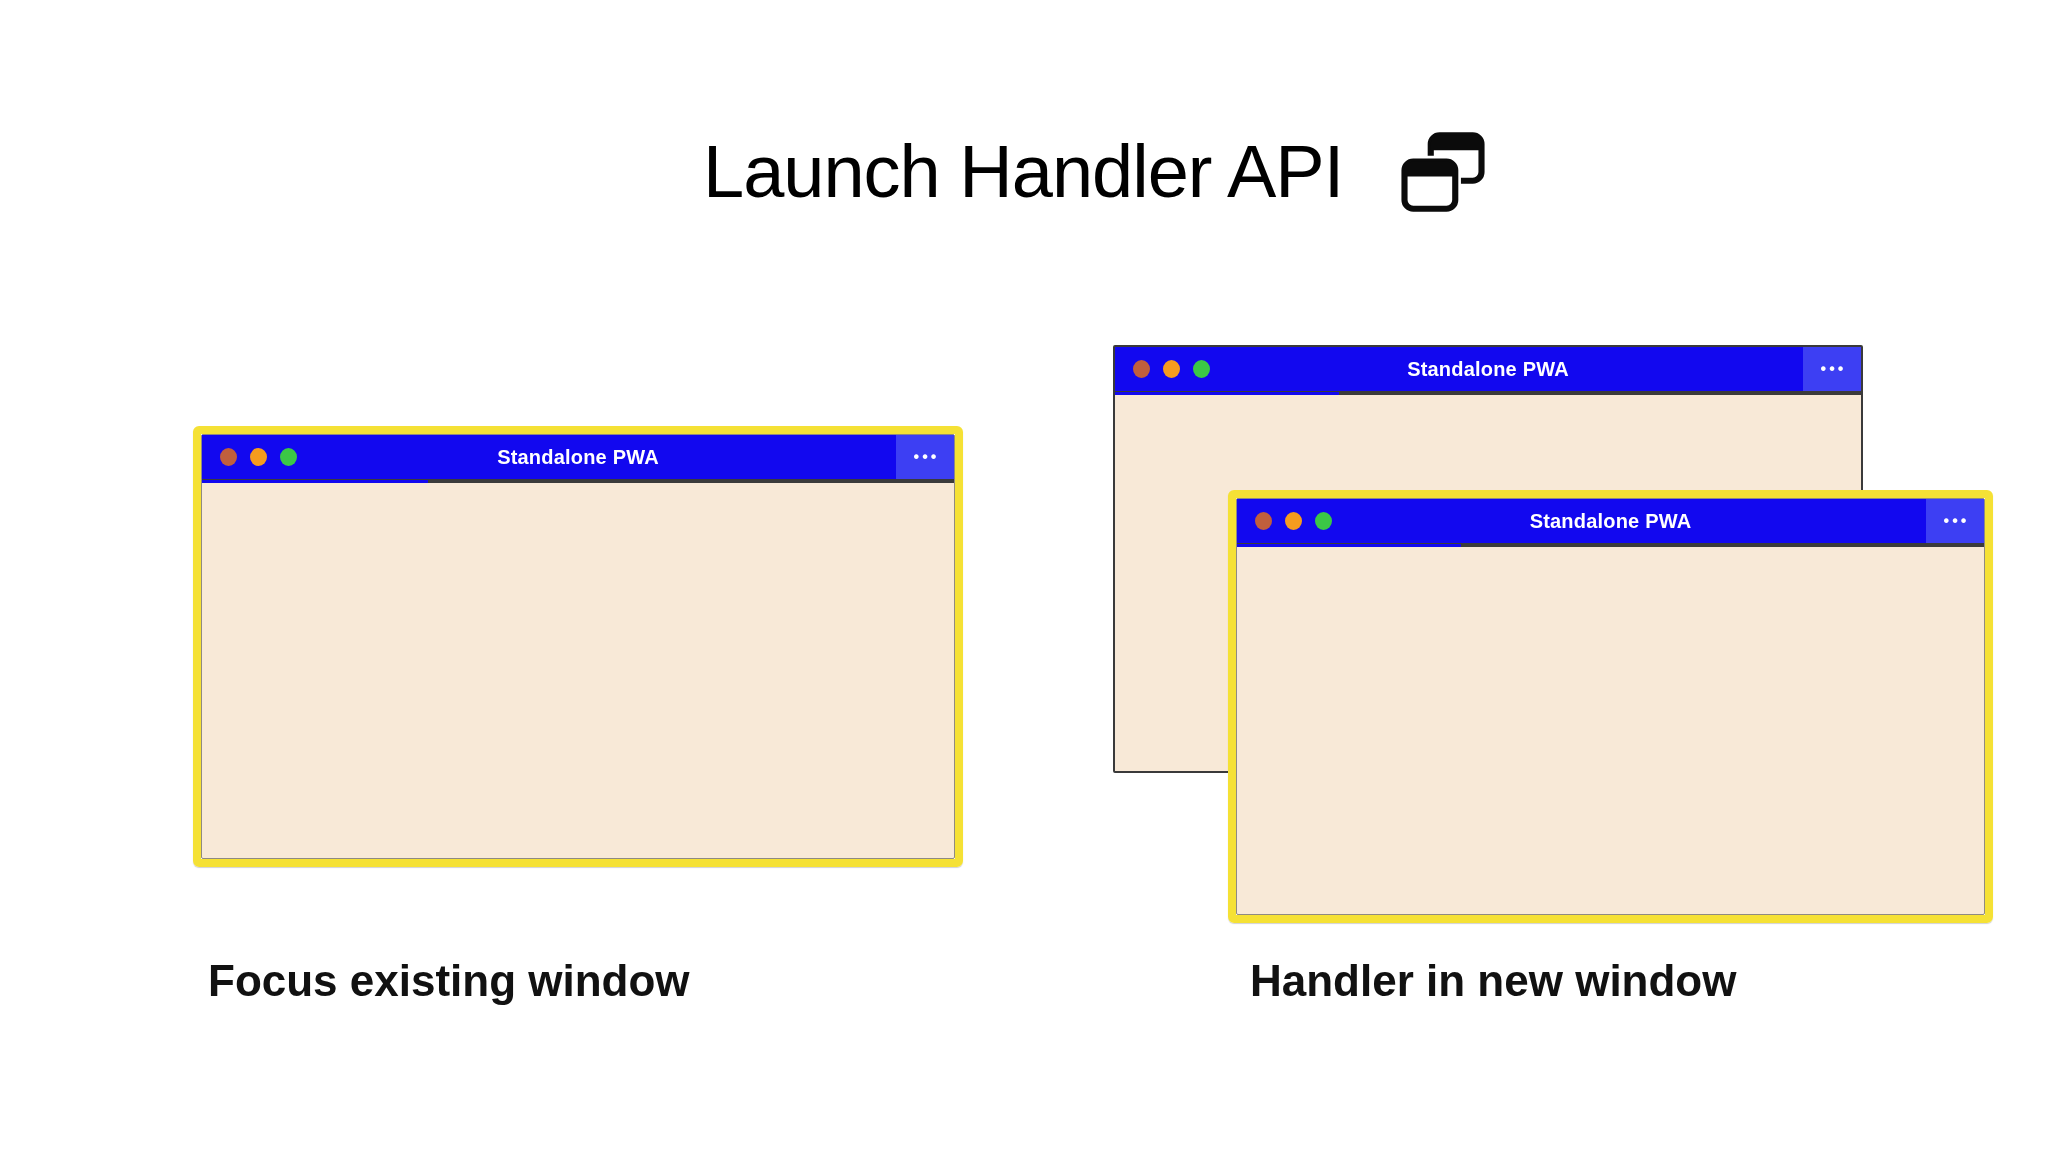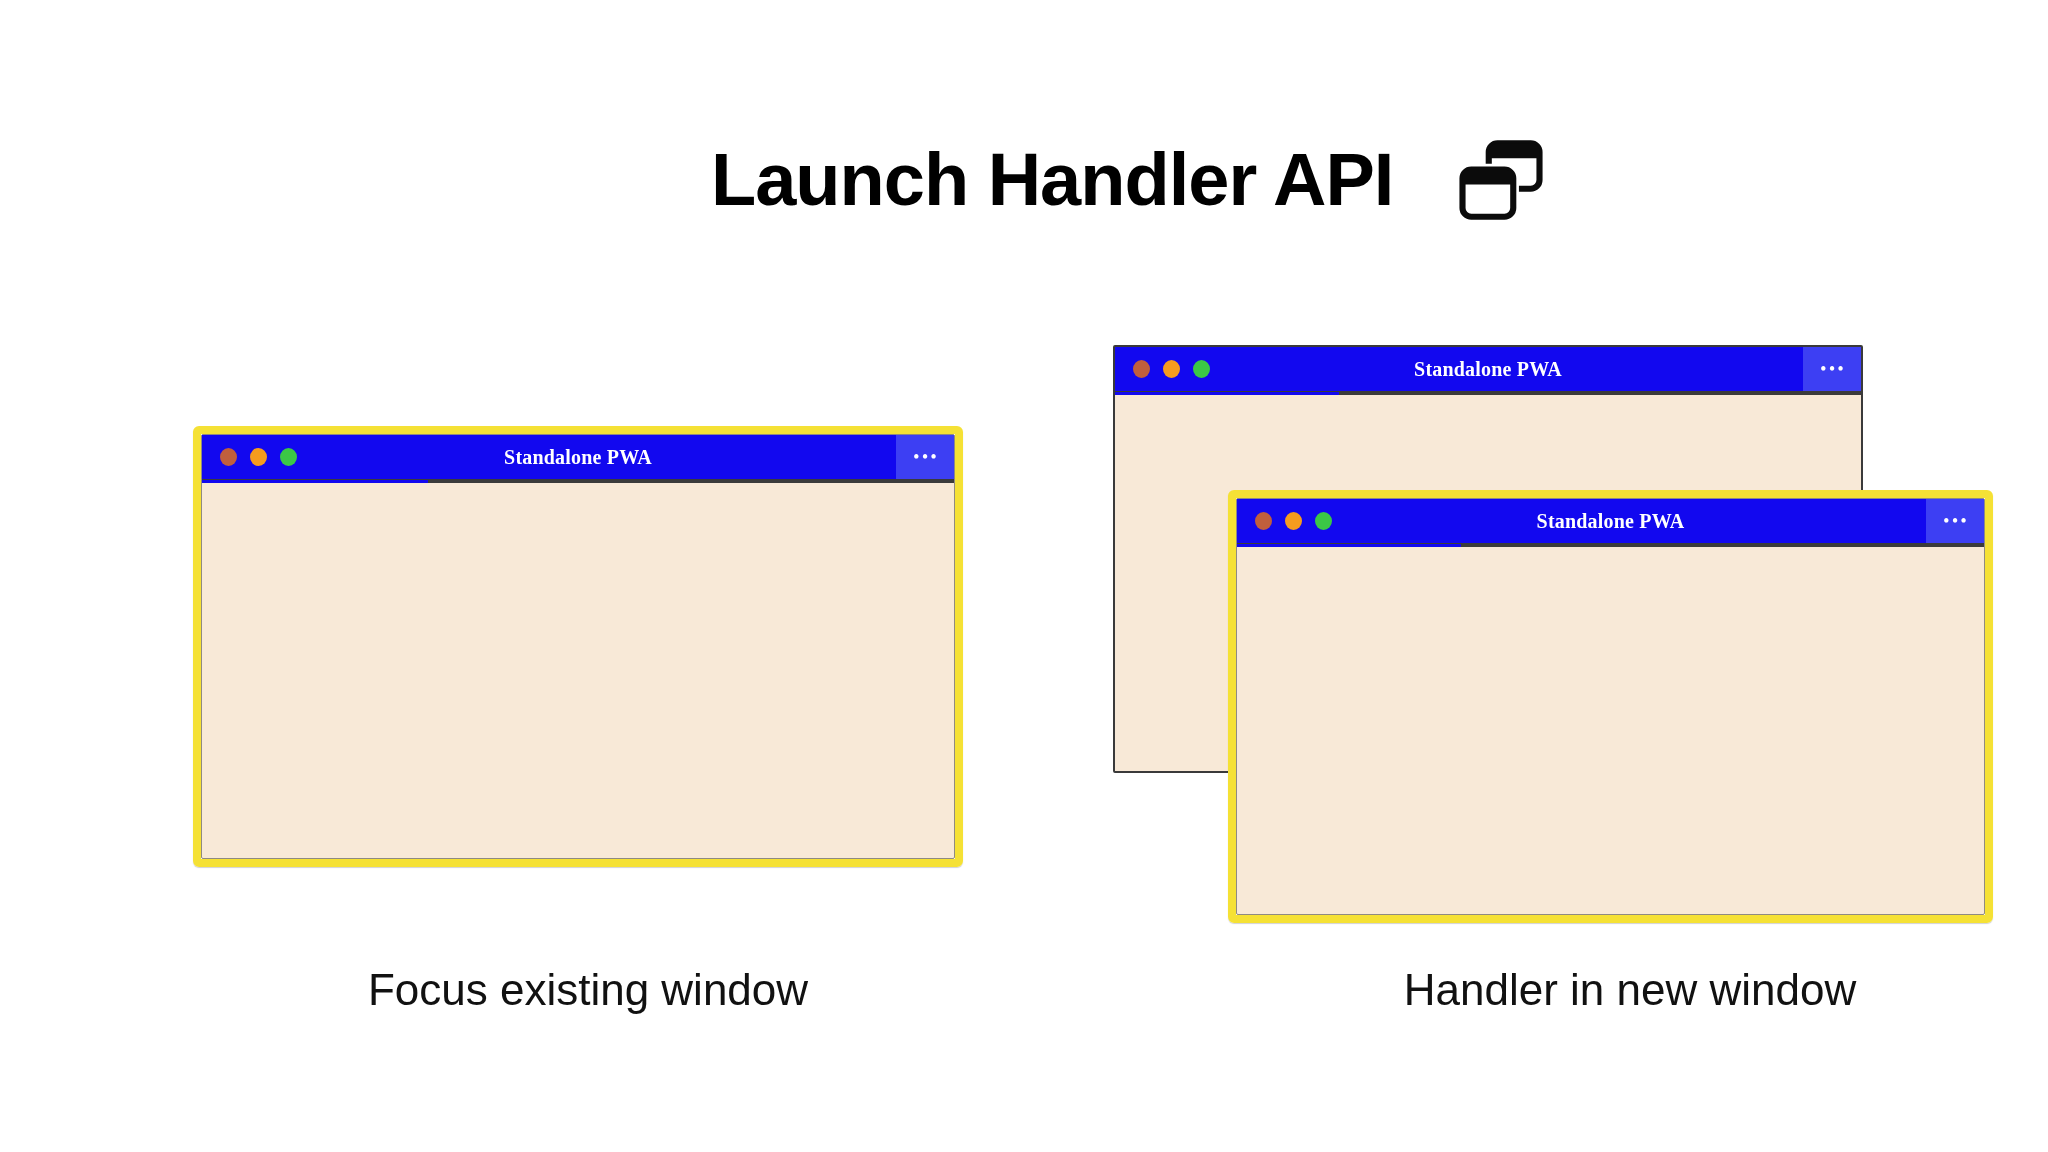--- a/index.html
+++ b/index.html
@@ -20,21 +20,21 @@
     background:#ffffff;
     font-family:"Liberation Sans",sans-serif;
   }
 
   
   .title-row{
     position:absolute;left:703px;top:128px;
     display:flex;align-items:center;gap:58px;
   }
   .page-title{
-    margin:8px;font-size:74px;font-weight:700;letter-spacing:-1px;
+    margin:0;font-size:74px;font-weight:400;letter-spacing:-1px;
     color:#000000;line-height:1.2;white-space:nowrap;
   }
   .title-icon{width:84px;height:84px;display:block;}
 
   
   .pwa-frame{position:absolute;box-sizing:border-box;}
   .pwa-frame.focused{
     border:8px solid var(--focus-border-yellow);
     border-radius:6px;
     box-shadow:0 1px 1px rgba(0,0,0,.18);
@@ -48,21 +48,21 @@
     width:100%;height:100%;box-sizing:border-box;
     background:var(--window-body);
     display:flex;flex-direction:column;
   }
   .pwa-frame.focused .win{border:1px solid #8f8a82;border-radius:2px;}
 
   .titlebar{
     position:relative;flex:0 0 48px;box-sizing:border-box;
     background:var(--titlebar-blue);
     border-bottom:4px solid var(--titlebar-underline);
-    display:flex;align-items:center;justify-content:center;font-family:Liberation Serif, serif;
+    display:flex;align-items:center;justify-content:center;
   }
   
   .titlebar::after{
     content:"";position:absolute;left:0;bottom:-4px;height:3px;width:30%;
     background:var(--titlebar-blue);
   }
   .traffic-lights{
     position:absolute;left:18px;top:0;bottom:0;
     display:flex;align-items:center;gap:13px;
   }
@@ -84,22 +84,22 @@
   .win-body{flex:1 1 auto;}
 
   
   .frame-left-focused {left:193px; top:426px; width:770px; height:441px; z-index:2;}
   .frame-right-back   {left:1113px;top:345px; width:750px; height:428px; z-index:1;}
   .frame-right-front  {left:1228px;top:490px; width:765px; height:433px; z-index:3;}
 
   
   .caption{
     position:absolute;top:956px;
-    font-size:44px;font-weight:400;color:var(--text-black);
-    text-align:center;line-height:1.15;white-space:nowrap;margin-top:9px;
+    font-size:44px;font-weight:700;color:var(--text-black);
+    text-align:left;line-height:1.15;white-space:nowrap;
   }
   .caption-left {left:208px; width:760px;}
   .caption-right{left:1250px;width:760px;}
 </style>
 </head>
 <body>
 
 <div>
 
   <header class="title-row">

